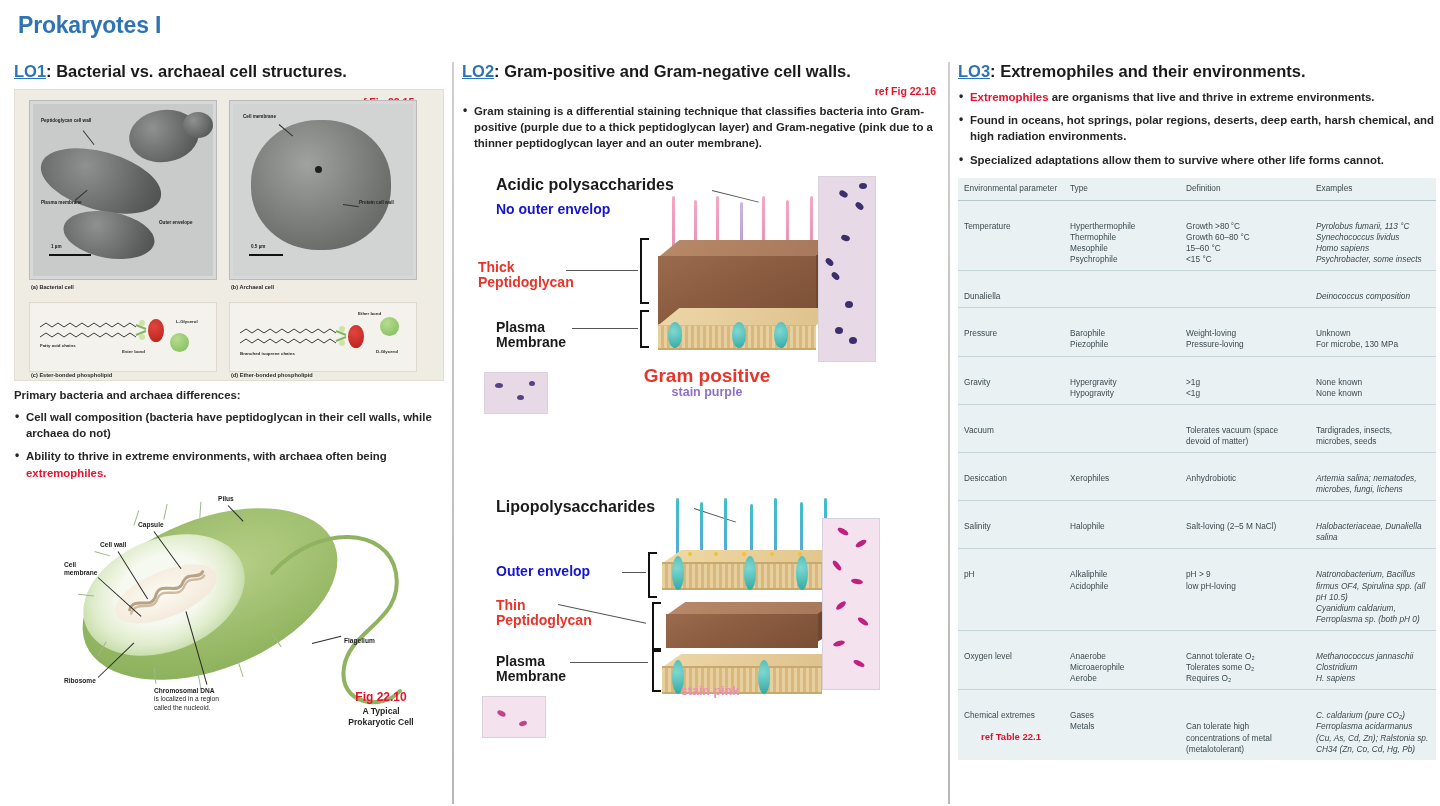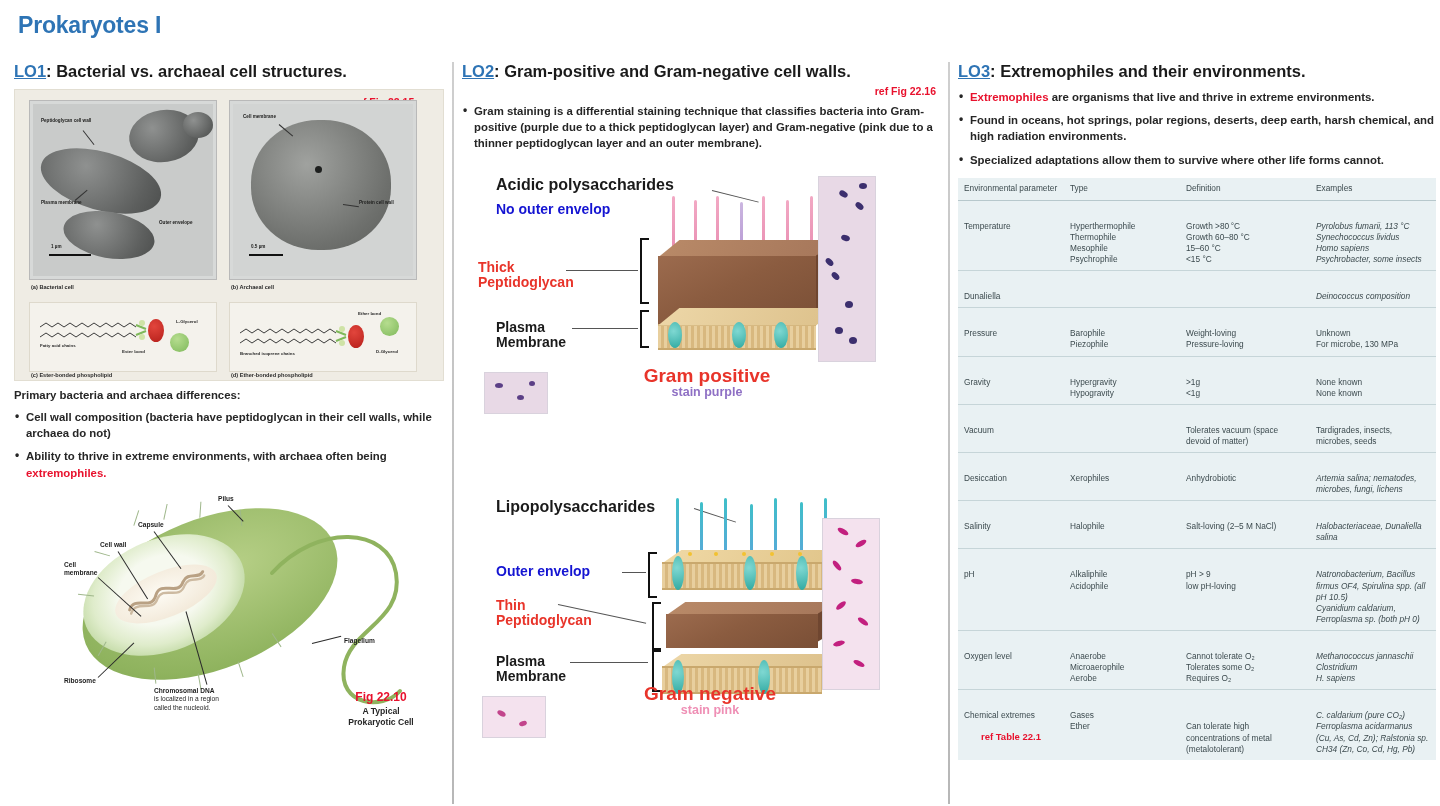--- a/index.html
+++ b/index.html
@@ -431,21 +431,20 @@
         <div class="cellmark" style="left:32px;top:22px;width:12px;height:5px;background:#c2207f;transform:rotate(-30deg);"></div>
         <div class="cellmark" style="left:8px;top:44px;width:12px;height:5px;background:#c2207f;transform:rotate(50deg);"></div>
         <div class="cellmark" style="left:28px;top:60px;width:12px;height:5px;background:#c2207f;transform:rotate(10deg);"></div>
         <div class="cellmark" style="left:12px;top:84px;width:12px;height:5px;background:#c2207f;transform:rotate(-40deg);"></div>
         <div class="cellmark" style="left:34px;top:100px;width:12px;height:5px;background:#c2207f;transform:rotate(35deg);"></div>
         <div class="cellmark" style="left:10px;top:122px;width:12px;height:5px;background:#c2207f;transform:rotate(-15deg);"></div>
         <div class="cellmark" style="left:30px;top:142px;width:12px;height:5px;background:#c2207f;transform:rotate(25deg);"></div>
       </div>
 
       <div class="stain-cap" style="left:128px;top:186px;width:240px;">
-        <div class="main">Gram negative</div>
         <div class="sub sub-pink">stain pink</div>
       </div>
     </div>
   </div>
 
   <div class="col col3">
     <div class="lo-head">
       <span class="lo-tag">LO3</span><span>: </span><span>Extremophiles and their environments.</span>
     </div>
 
@@ -616,21 +615,21 @@
                 <span class="nl it">H. sapiens</span>
               </td>
             </tr>
             <tr>
               <td class="c1">
                 <span class="nl">Chemical extremes</span>
                 <span class="reftab">ref Table 22.1</span>
               </td>
               <td class="c2">
                 <span class="nl">Gases</span>
-                <span class="nl">Ether</span>
+                <span class="nl">Metals</span>
               </td>
               <td class="c3">
                 <span class="nl">&nbsp;</span>
                 <span class="nl">Can tolerate high concentrations of metal (metalotolerant)</span>
               </td>
               <td class="c4">
                 <span class="nl it">C. caldarium (pure CO₂)</span>
                 <span class="nl it">Ferroplasma acidarmanus (Cu, As, Cd, Zn); Ralstonia sp. CH34 (Zn, Co, Cd, Hg, Pb)</span>
               </td>
             </tr>

